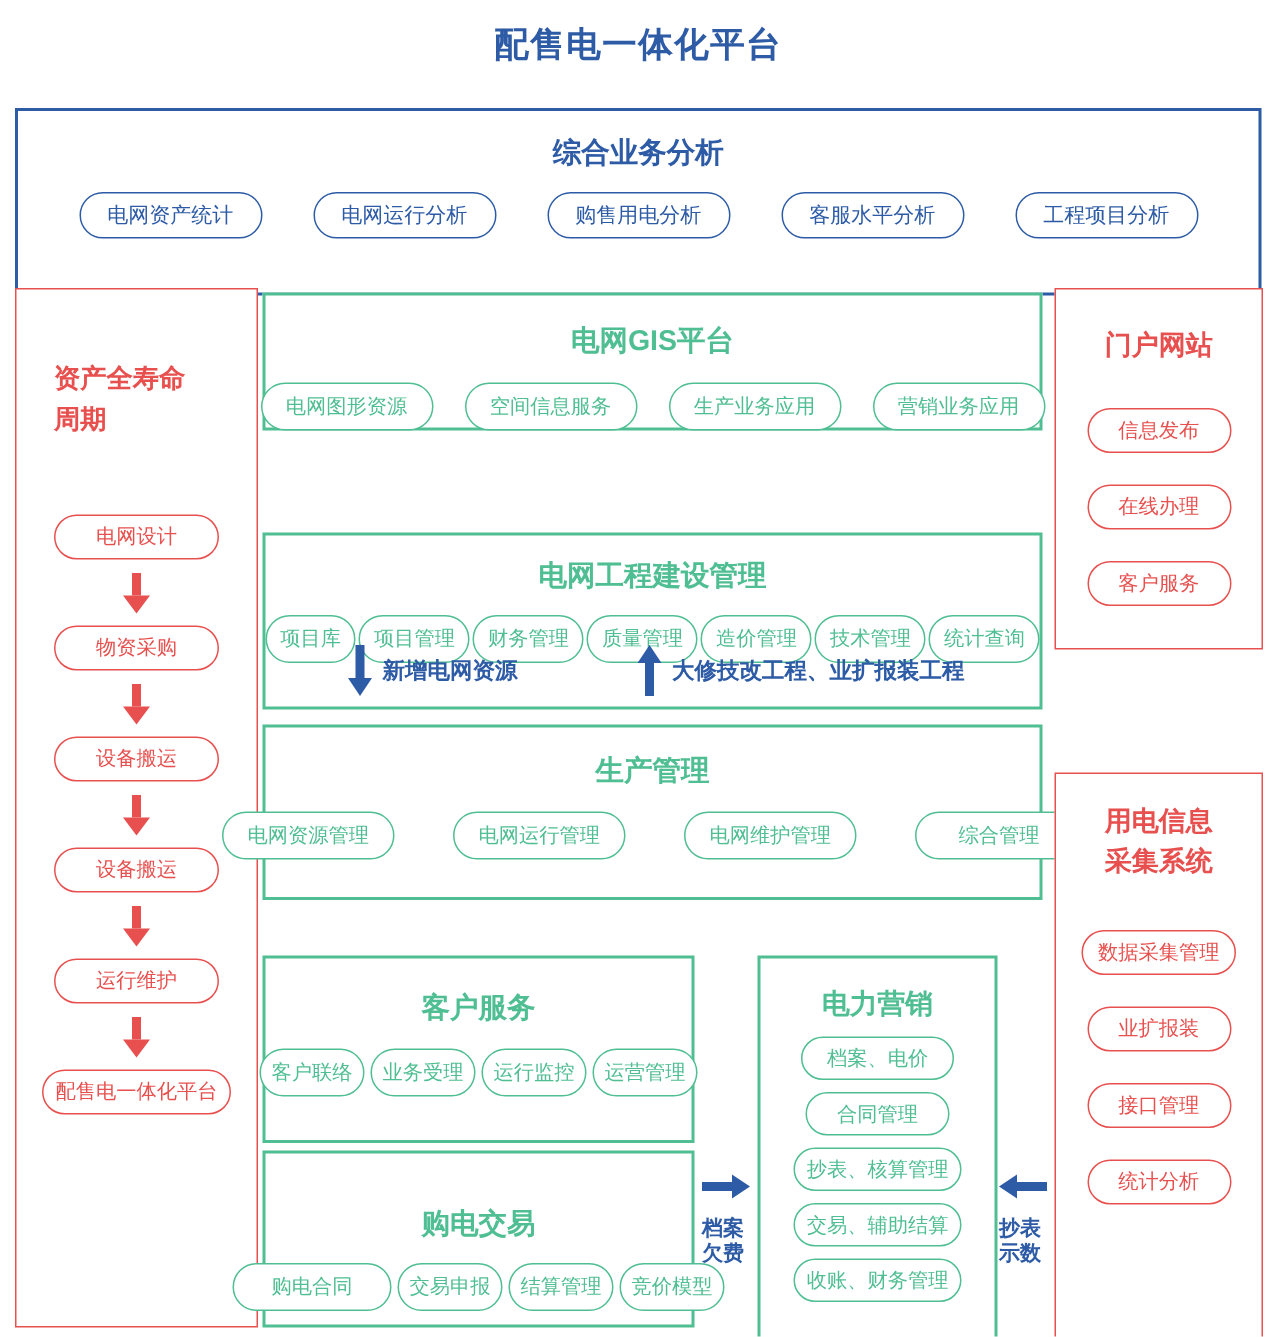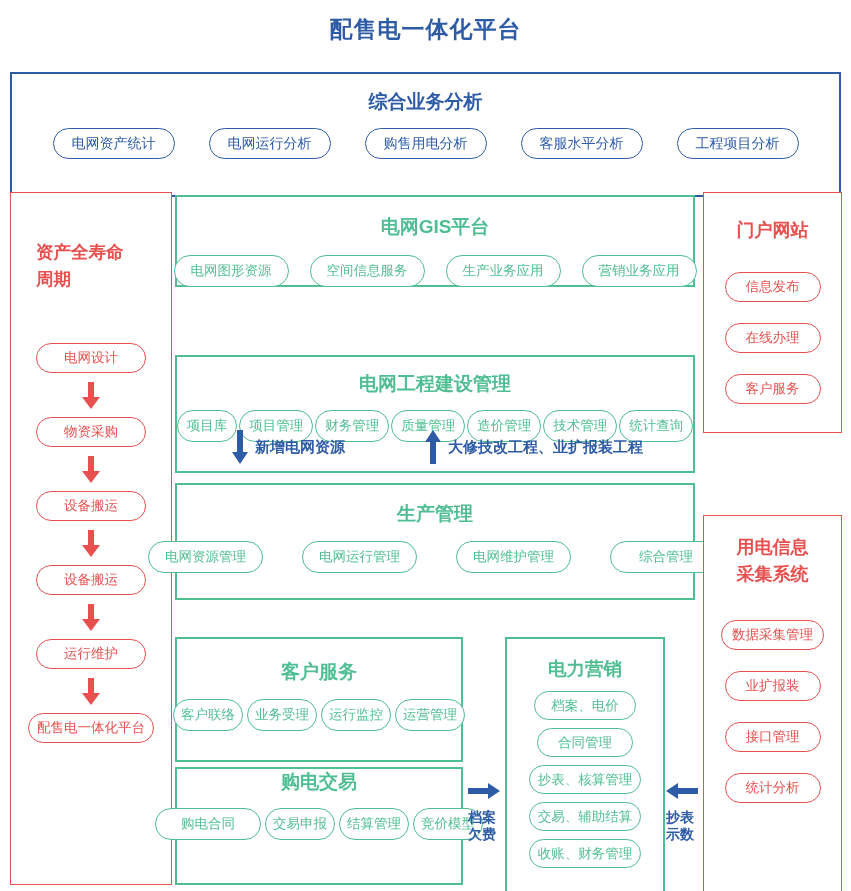--- a/index.html
+++ b/index.html
@@ -182,21 +182,21 @@
     <div class="h-center ht-green" style="margin-top:20px;">客户服务</div>
     <div class="pill-row" style="gap:4px; margin-top:14px;">
       <span class="pill pg" style="padding:0 7px;">客户联络</span>
       <span class="pill pg" style="padding:0 7px;">业务受理</span>
       <span class="pill pg" style="padding:0 7px;">运行监控</span>
       <span class="pill pg" style="padding:0 7px;">运营管理</span>
     </div>
   </div>
 
   <div class="box gbox" style="left:175px; top:767px; width:288px; height:118px;">
-    <div class="h-center ht-green" style="margin-top:0;">购电交易</div>
+    <div class="h-center ht-green" style="margin-top:34px;">购电交易</div>
     <div class="pill-row" style="gap:4px; margin-top:13px;">
       <span class="pill pg" style="padding:0 25px;">购电合同</span>
       <span class="pill pg" style="padding:0 7px;">交易申报</span>
       <span class="pill pg" style="padding:0 7px;">结算管理</span>
       <span class="pill pg" style="padding:0 7px;">竞价模型</span>
     </div>
   </div>
 
   <div class="box gbox" style="left:505px; top:637px; width:160px; height:268px;">
     <div class="h-center ht-green" style="margin-top:17px; font-size:18.5px;">电力营销</div>

